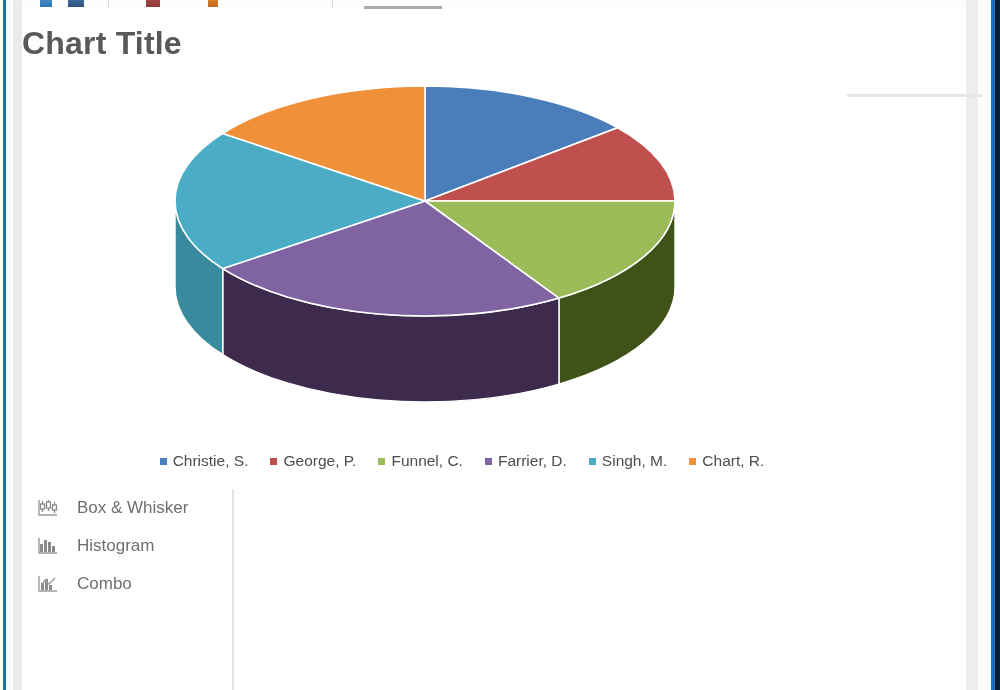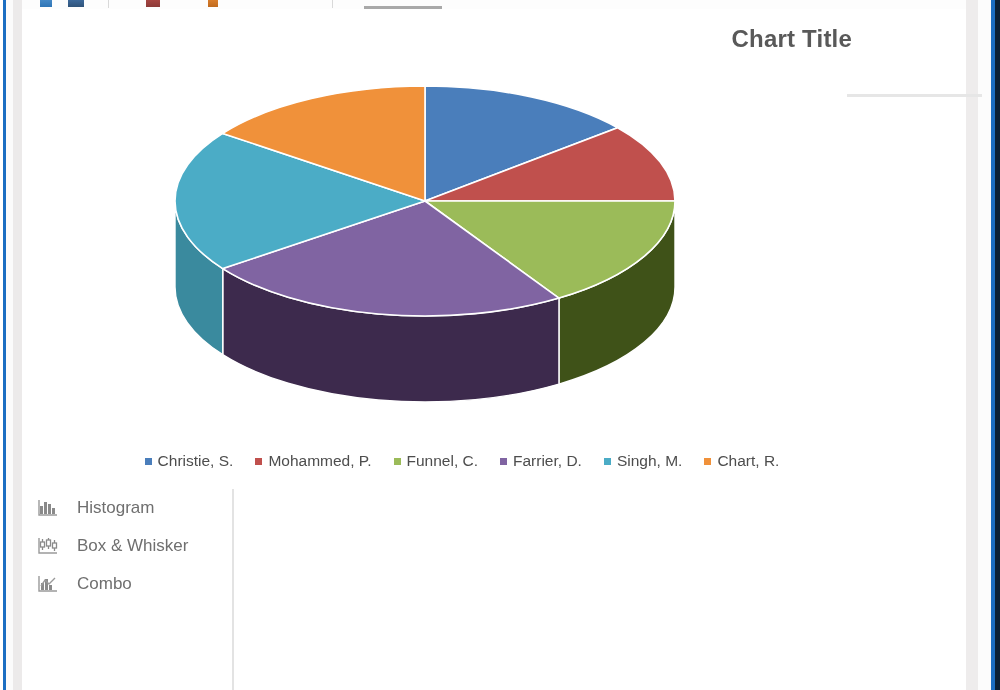--- a/index.html
+++ b/index.html
@@ -72,22 +72,22 @@
 
   
   .canvas {
     position: absolute; left: 22px; top: 11px; width: 944px; height: 679px;
     background: #ffffff;
   }
 
   
   .chart-title {
     position: absolute; left: 0; top: 14px; width: 830px;
-    text-align: right;
-    font-size: 24px;
+    text-align: left;
+    font-size: 32px;
     color: #595959;
     font-family: "Liberation Sans", sans-serif;
     letter-spacing: 0.2px;
   }
 
   .pie-wrap {
     position: absolute; left: 120px; top: 68px; width: 570px; height: 340px;
   }
   .pie-wrap svg { display: block; width: 570px; height: 340px; }
 
@@ -196,21 +196,21 @@
       </svg>
     </div>
 
     <div class="legend" id="legend">
         <div class="legend-item">
           <span class="legend-swatch" style="background: rgb(74, 126, 187);"></span>
           <span class="legend-label">Christie, S.</span>
         </div>
         <div class="legend-item">
           <span class="legend-swatch" style="background: rgb(192, 80, 77);"></span>
-          <span class="legend-label">Mohammed, P.</span>
+          <span class="legend-label">George, P.</span>
         </div>
         <div class="legend-item">
           <span class="legend-swatch" style="background: rgb(155, 187, 89);"></span>
           <span class="legend-label">Funnel, C.</span>
         </div>
         <div class="legend-item">
           <span class="legend-swatch" style="background: rgb(128, 100, 162);"></span>
           <span class="legend-label">Farrier, D.</span>
         </div>
         <div class="legend-item">
@@ -218,34 +218,20 @@
           <span class="legend-label">Singh, M.</span>
         </div>
         <div class="legend-item">
           <span class="legend-swatch" style="background: rgb(240, 145, 58);"></span>
           <span class="legend-label">Chart, R.</span>
         </div>
       </div>
 
     <div class="type-divider"></div>
     <div class="type-list" id="type-list">
-        <div class="type-item">
-          <span class="type-icon">
-            <svg width="22" height="20" viewBox="0 0 22 20">
-              <g fill="#8a8a8a">
-                <rect x="3" y="8" width="3" height="8"></rect>
-                <rect x="7" y="4" width="3" height="12"></rect>
-                <rect x="11" y="6" width="3" height="10"></rect>
-                <rect x="15" y="10" width="3" height="6"></rect>
-              </g>
-              <path d="M2 2 L2 17 L20 17" stroke="#9a9a9a" fill="none" stroke-width="1.4"></path>
-            </svg>
-          </span>
-          <span class="type-label">Histogram</span>
-        </div>
         <div class="type-item">
           <span class="type-icon">
             <svg width="22" height="20" viewBox="0 0 22 20">
               <g stroke="#8a8a8a" fill="none" stroke-width="1.3">
                 <rect x="3.5" y="6" width="4" height="5"></rect>
                 <line x1="5.5" y1="3" x2="5.5" y2="6"></line>
                 <line x1="5.5" y1="11" x2="5.5" y2="14"></line>
                 <rect x="9.5" y="4" width="4" height="6"></rect>
                 <line x1="11.5" y1="2" x2="11.5" y2="4"></line>
                 <line x1="11.5" y1="10" x2="11.5" y2="13"></line>
@@ -255,20 +241,34 @@
               </g>
               <path d="M2 2 L2 17 L20 17" stroke="#9a9a9a" fill="none" stroke-width="1.4"></path>
             </svg>
           </span>
           <span class="type-label">Box &amp; Whisker</span>
         </div>
         <div class="type-item">
           <span class="type-icon">
             <svg width="22" height="20" viewBox="0 0 22 20">
               <g fill="#8a8a8a">
+                <rect x="3" y="8" width="3" height="8"></rect>
+                <rect x="7" y="4" width="3" height="12"></rect>
+                <rect x="11" y="6" width="3" height="10"></rect>
+                <rect x="15" y="10" width="3" height="6"></rect>
+              </g>
+              <path d="M2 2 L2 17 L20 17" stroke="#9a9a9a" fill="none" stroke-width="1.4"></path>
+            </svg>
+          </span>
+          <span class="type-label">Histogram</span>
+        </div>
+        <div class="type-item">
+          <span class="type-icon">
+            <svg width="22" height="20" viewBox="0 0 22 20">
+              <g fill="#8a8a8a">
                 <rect x="4" y="9" width="3" height="7"></rect>
                 <rect x="8" y="5" width="3" height="11"></rect>
                 <rect x="12" y="11" width="3" height="5"></rect>
               </g>
               <path d="M4 12 L8 6 L12 10 L18 4" stroke="#9a9a9a" fill="none" stroke-width="1.4"></path>
               <path d="M2 2 L2 17 L20 17" stroke="#9a9a9a" fill="none" stroke-width="1.4"></path>
             </svg>
           </span>
           <span class="type-label">Combo</span>
         </div>

